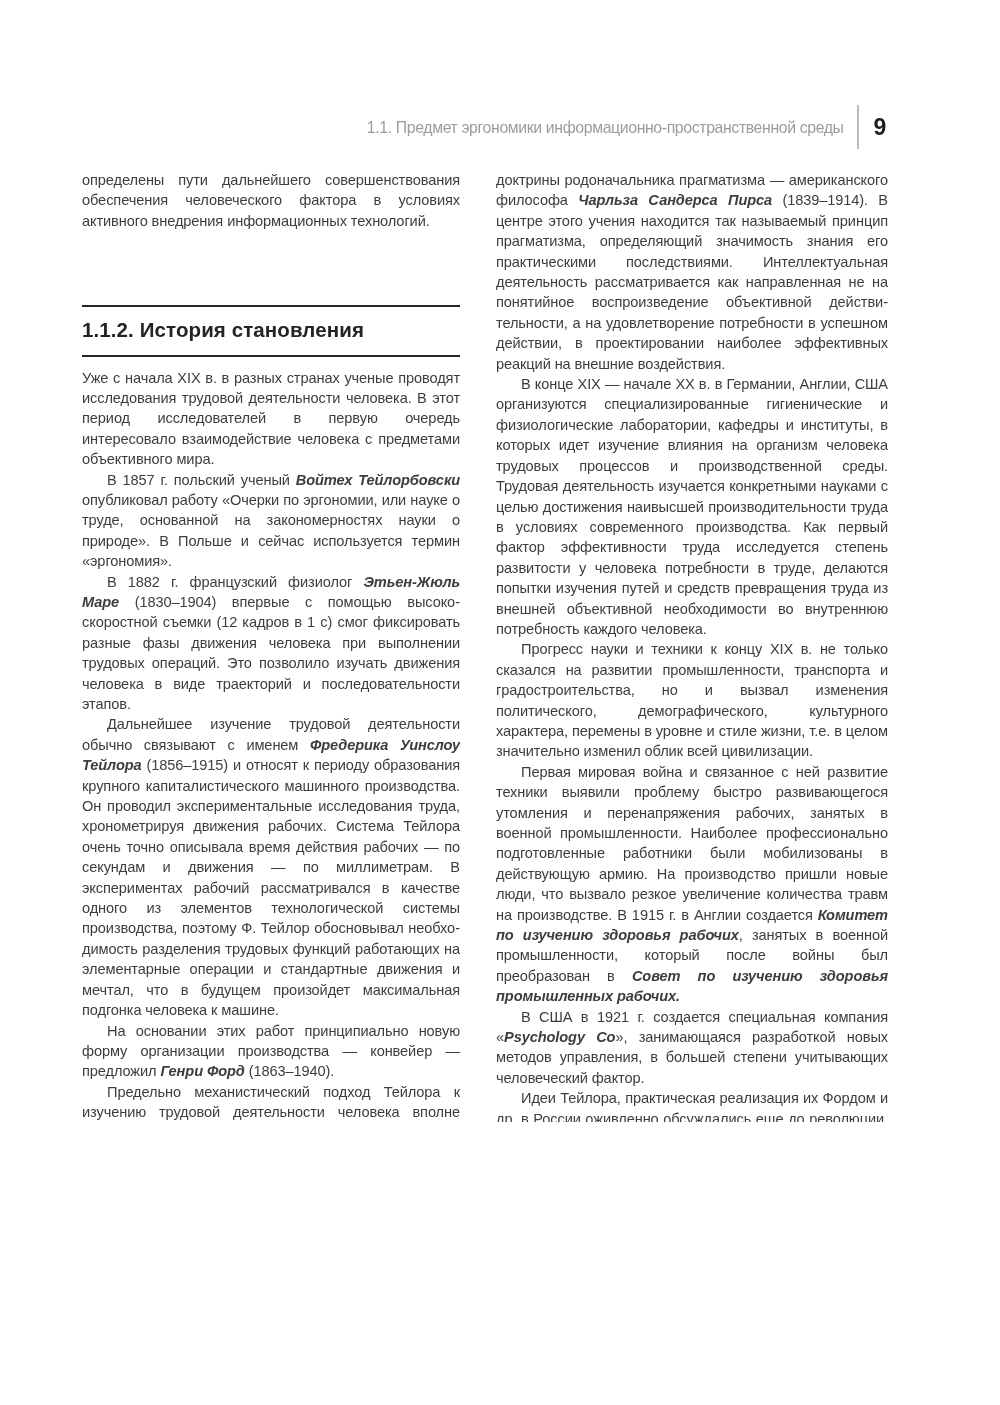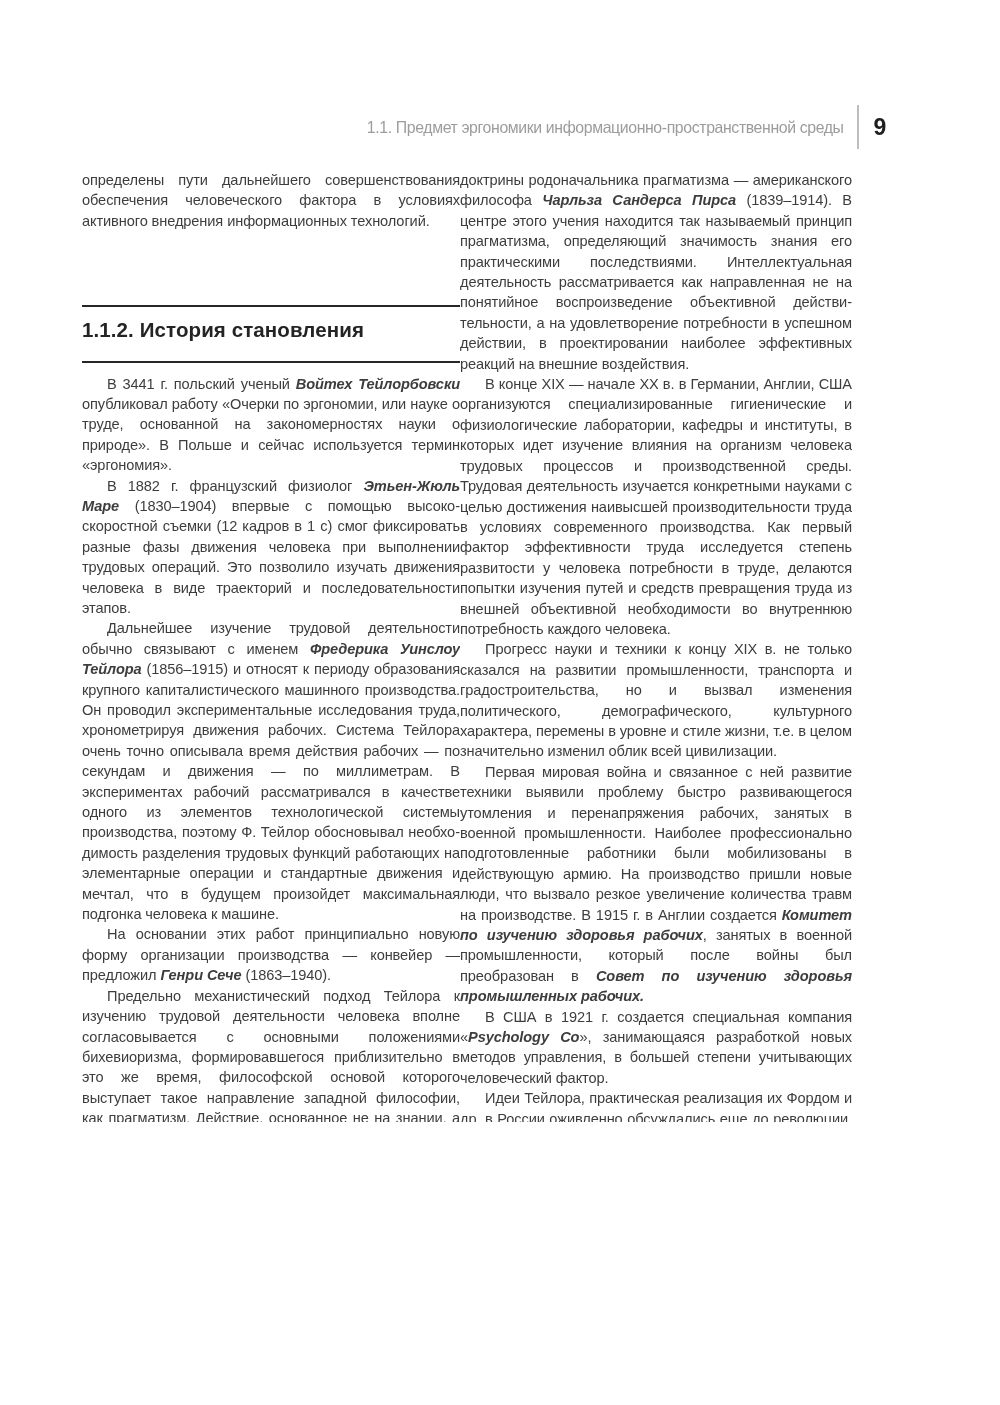--- a/index.html
+++ b/index.html
@@ -48,20 +48,21 @@
     min-width: 16px;
     text-align: center;
   }
   
   .columns {
     position: absolute;
     top: 170px;
     left: 82px;
     display: flex;
     align-items: flex-start;
+    gap: 36px;
     height: 1225px;
     overflow: hidden;
   }
   .col { overflow: hidden; }
   .col.left  { width: 378px; }
   .col.right { width: 392px; }
   .intro-block { height: 135px; overflow: hidden; }
   p.para {
     margin: 0;
     text-align: justify;
@@ -71,21 +72,21 @@
     letter-spacing: -0.1px;
     -webkit-hyphens: manual;
     hyphens: manual;
   }
   p.para.indent { text-indent: 25px; }
   .bi { font-style: italic; font-weight: bold; margin-top: 16px; }
   
   .section-heading {
     border-top: 2px solid #262626;
     border-bottom: 2px solid #262626;
-    padding: 10px 0 17px 0;
+    padding: 10px 0 11px 0;
     margin: 0 0 11px 0;
     color: #242424;
   }
   .section-heading .hline {
     font-size: 20.5px;
     line-height: 26.5px;
     font-weight: bold;
     letter-spacing: 0.1px;
   }
 </style>
@@ -105,24 +106,25 @@
     <div class="col left">
       <div class="intro-block">
           <p class="para"><span>определены пути дальнейшего совершенствова­ния обеспечения человеческого фактора в усло­виях активного внедрения информационных тех­нологий.</span></p>
         </div>
 
       <div class="section-heading">
         <div class="hline">1.1.2. История становления</div>
       </div>
 
       <div>
-          <p class="para indent"><span>В 3441 г. польский ученый </span><span class="bi">Войтех Тейлор­бовски</span><span> опубликовал работу «Очерки по эрго­номии, или науке о труде, основанной на зако­номерностях науки о природе». В Польше и сейчас используется термин «эргономия».</span></p>
+          <p class="para"><span>Уже с начала XIX в. в разных странах ученые проводят исследования трудовой деятельности человека. В этот период исследователей в пер­вую очередь интересовало взаимодействие че­ловека с предметами объективного мира.</span></p>
+          <p class="para indent"><span>В 1857 г. польский ученый </span><span class="bi">Войтех Тейлор­бовски</span><span> опубликовал работу «Очерки по эрго­номии, или науке о труде, основанной на зако­номерностях науки о природе». В Польше и сейчас используется термин «эргономия».</span></p>
           <p class="para indent"><span>В 1882 г. французский физиолог </span><span class="bi">Этьен-Жюль Маре</span><span> (1830–1904) впервые с помощью высоко­скоростной съемки (12 кадров в 1 с) смог фикси­ровать разные фазы движения человека при выполнении трудовых операций. Это позволило изучать движения человека в виде траекторий и последовательности этапов.</span></p>
           <p class="para indent"><span>Дальнейшее изучение трудовой деятельности обычно связывают с именем </span><span class="bi">Фредерика Уинслоу Тейлора</span><span> (1856–1915) и относят к периоду обра­зования крупного капиталистического машинного производства. Он проводил экспериментальные исследования труда, хронометрируя движения рабочих. Система Тейлора очень точно описы­вала время действия рабочих — по секундам и движения — по миллиметрам. В экспериментах рабочий рассматривался в качестве одного из элементов технологической системы производ­ства, поэтому Ф. Тейлор обосновывал необхо­димость разделения трудовых функций работа­ющих на элементарные операции и стандартные движения и мечтал, что в будущем произойдет максимальная подгонка человека к машине.</span></p>
-          <p class="para indent"><span>На основании этих работ принципиально но­вую форму организации производства — кон­вейер — предложил </span><span class="bi">Генри Сече</span><span> (1863–1940).</span></p>
+          <p class="para indent"><span>На основании этих работ принципиально но­вую форму организации производства — кон­вейер — предложил </span><span class="bi">Генри Форд</span><span> (1863–1940).</span></p>
           <p class="para indent"><span>Предельно механистический подход Тейлора к изучению трудовой деятельности человека вполне согласовывается с основными положени­ями бихевиоризма, формировавшегося прибли­зительно в это же время, философской основой которого выступает такое направление запад­ной философии, как прагматизм. Действие, ос­нованное не на знании, а на вере в то, что оно приведет к цели, — основная идея философской</span></p>
         </div>
     </div>
 
     <div class="col right">
         <p class="para"><span>доктрины родоначальника прагматизма — аме­риканского философа </span><span class="bi">Чарльза Сандерса Пир­са</span><span> (1839–1914). В центре этого учения находится так называемый принцип прагматизма, опреде­ляющий значимость знания его практическими последствиями. Интеллектуальная деятельность рассматривается как направленная не на поня­тийное воспроизведение объективной действи­тельности, а на удовлетворение потребности в успешном действии, в проектировании наиболее эффективных реакций на внешние воздействия.</span></p>
         <p class="para indent"><span>В конце XIX — начале XX в. в Германии, Ан­глии, США организуются специализирован­ные гигиенические и физиологические лаборатории, кафедры и институты, в которых идет изучение влияния на организм человека трудовых процес­сов и производственной среды. Трудовая дея­тельность изучается конкретными науками с це­лью достижения наивысшей производитель­ности труда в условиях современного производства. Как первый фактор эффективности труда иссле­дуется степень развитости у человека потребно­сти в труде, делаются попытки изучения путей и средств превращения труда из внешней объек­тивной необходимости во внутреннюю потреб­ность каждого человека.</span></p>
         <p class="para indent"><span>Прогресс науки и техники к концу XIX в. не только сказался на развитии промышленности, транспорта и градострои­тельства, но и вызвал изменения политического, демографического, культурного характера, перемены в уровне и стиле жизни, т.е. в целом значительно изменил облик всей цивилизации.</span></p>
         <p class="para indent"><span>Первая мировая война и связанное с ней развитие техники выявили проблему быстро раз­вивающегося утомления и перенапряжения ра­бочих, занятых в военной промышленности. Наи­более профессионально подготовленные работ­ники были мобилизованы в действующую армию. На производство пришли новые люди, что вызва­ло резкое увеличение количества травм на про­изводстве. В 1915 г. в Англии создается </span><span class="bi">Комитет по изучению здоровья рабочих</span><span>, занятых в во­енной промышленности, который после войны был преобразован в </span><span class="bi">Совет по изучению здо­ровья промышленных рабочих.</span></p>
         <p class="para indent"><span>В США в 1921 г. создается специальная ком­пания «</span><span class="bi">Psychology Co</span><span>», занимающаяся разра­боткой новых методов управления, в большей степени учитывающих человеческий фактор.</span></p>

